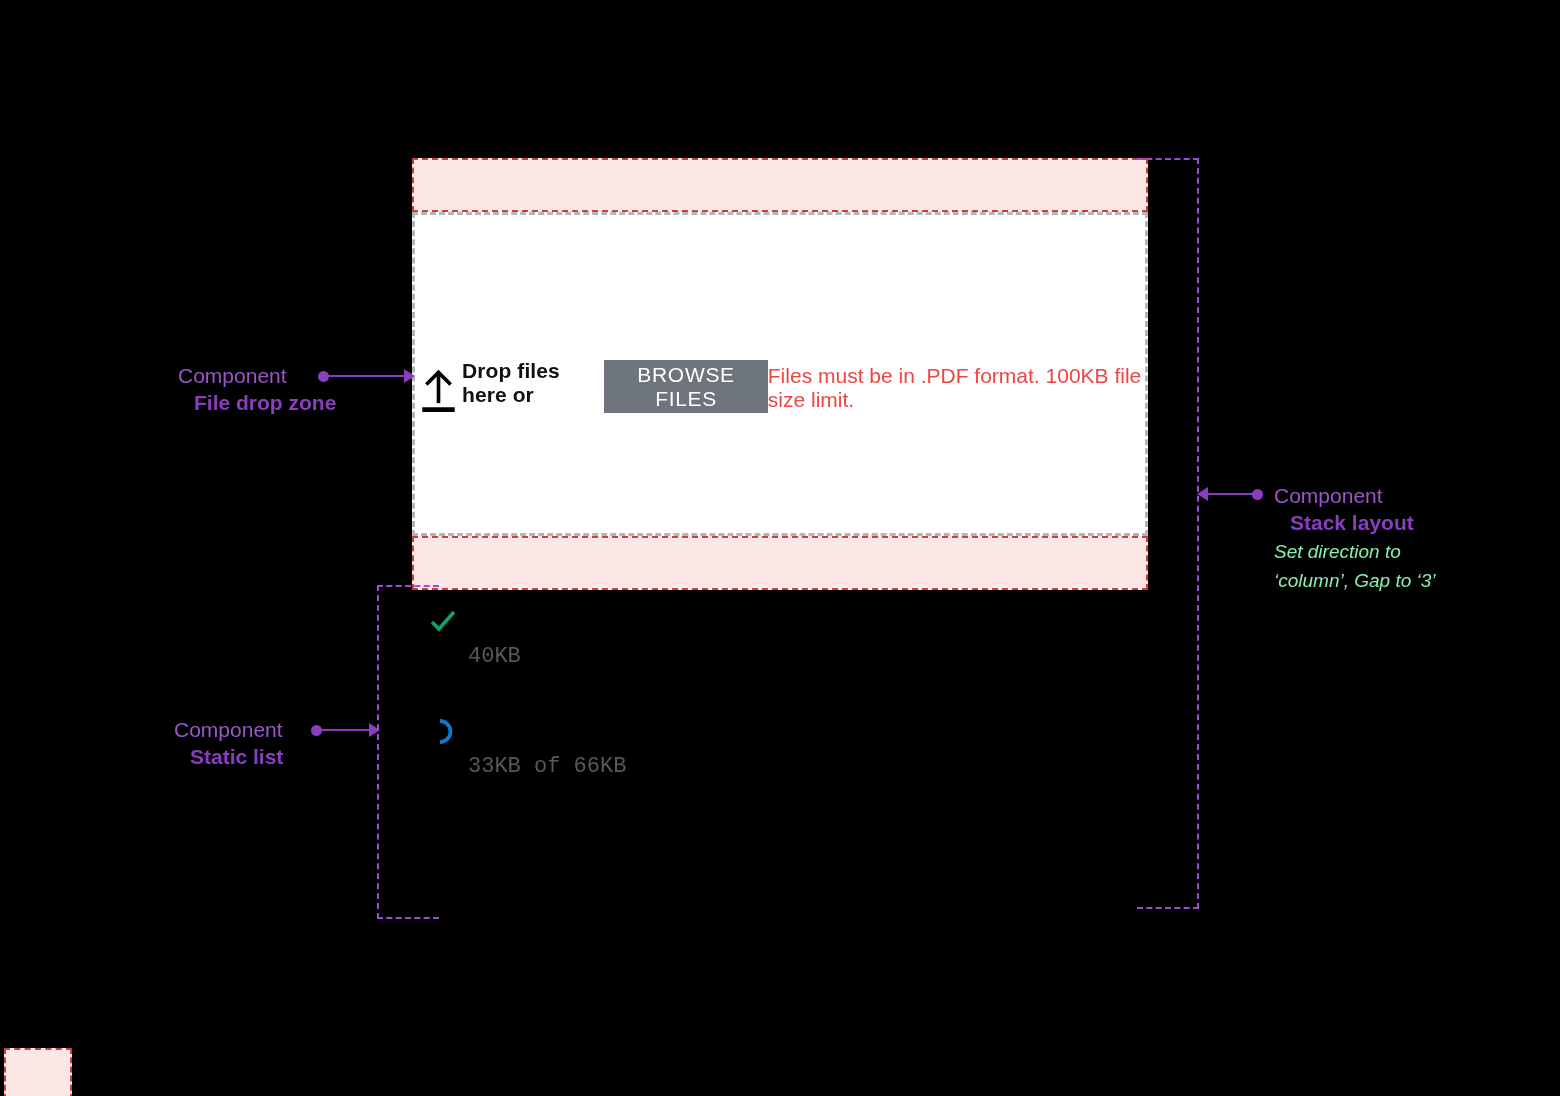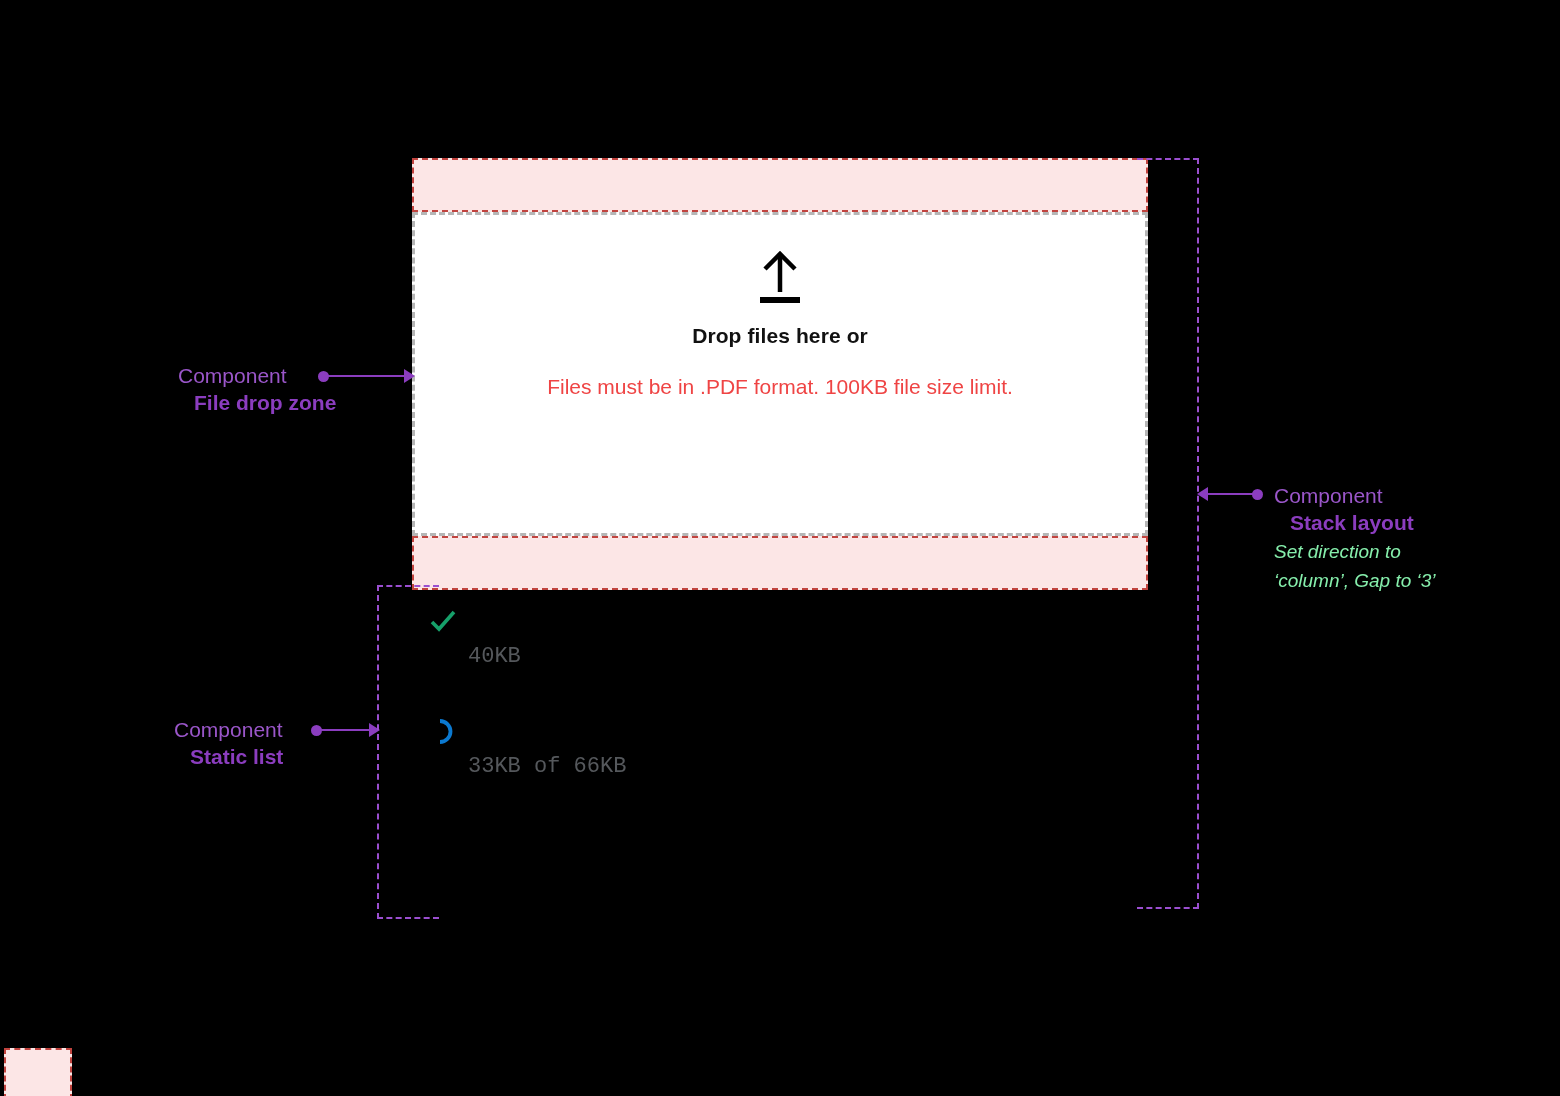--- a/index.html
+++ b/index.html
@@ -94,21 +94,21 @@
     background: #FCE6E6;
     border: 2px dashed #C1443F;
   }
   #drop-zone {
     box-sizing: border-box;
     width: 100%;
     height: 324px;
     background: #FFFFFF;
     border: 3px dashed #B6B6B6;
     display: flex;
-    flex-direction: column;
+    flex-direction: row;
     align-items: center;
   }
   .upload-icon {
     margin-top: 33px;
     width: 58px;
     height: 58px;
     display: block;
   }
   .drop-title {
     margin-top: 18px;
@@ -194,20 +194,21 @@
   <div id="drop-zone">
 
     <svg class="upload-icon" viewBox="0 0 58 58">
       <path d="M29 6 L29 44" stroke="#000" stroke-width="4.5" fill="none"></path>
       <path d="M14 21 L29 6 L44 21" stroke="#000" stroke-width="4.5" fill="none" stroke-linejoin="miter"></path>
       <path d="M9 52 L49 52" stroke="#000" stroke-width="6" fill="none"></path>
     </svg>
 
     <div class="drop-title">Drop files here or</div>
 
+    <button id="browse-files">BROWSE FILES</button>
 
     <div class="drop-hint">Files must be in .PDF format. 100KB file size limit.</div>
   </div>
 
   <div class="pad-band"></div>
 </div>
 
 <div id="static-list">
 
   <div class="file-row">

